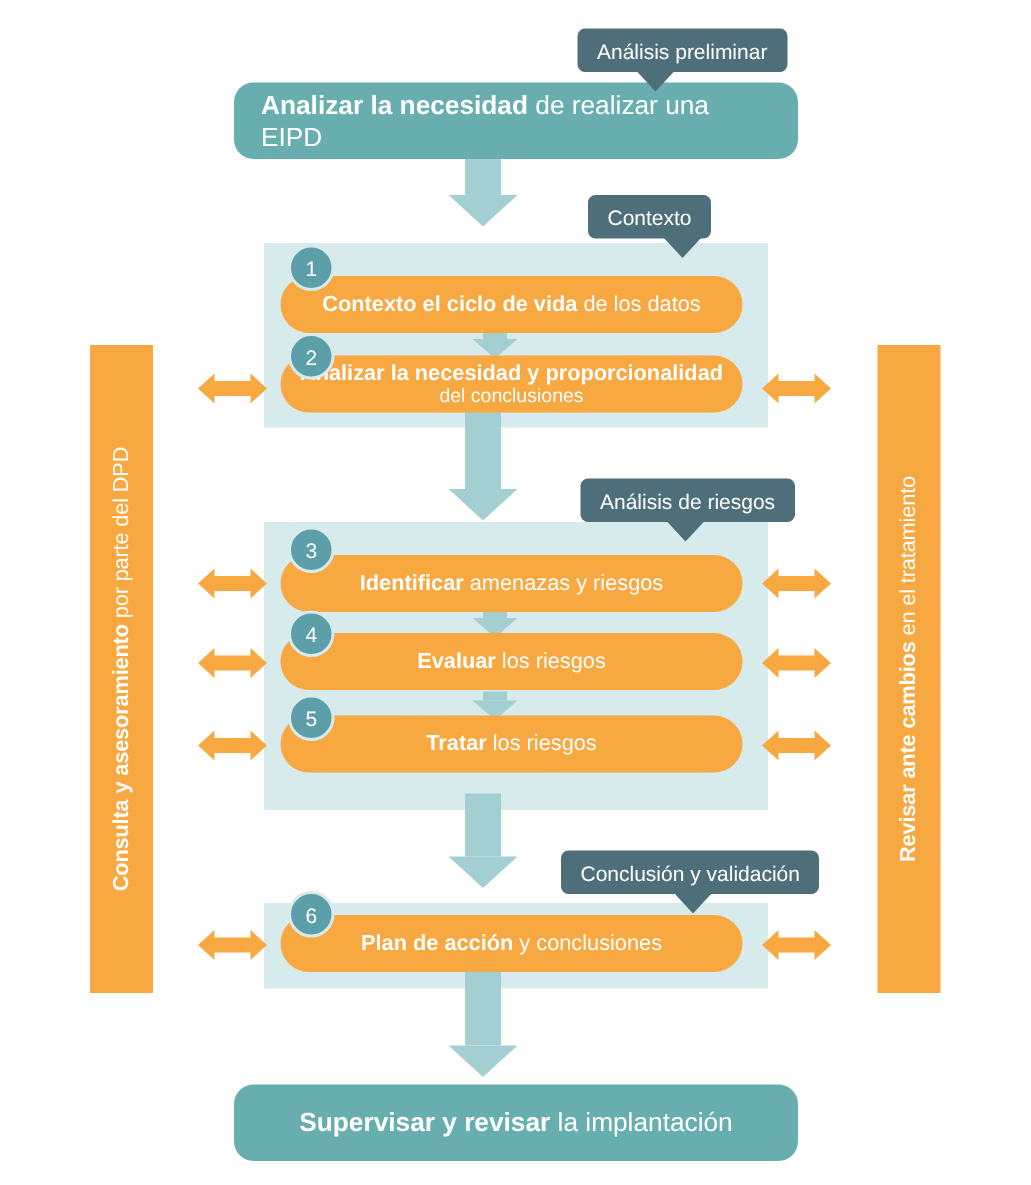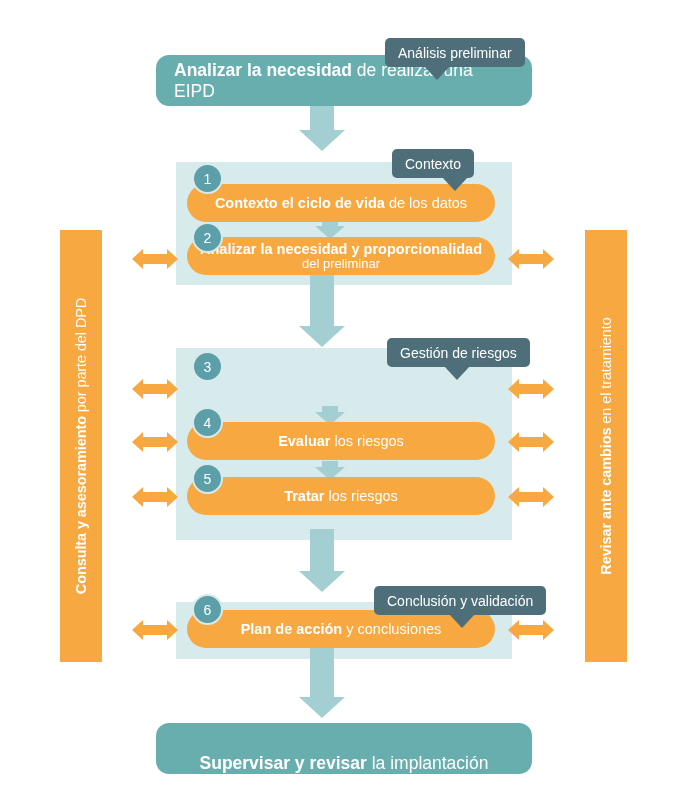--- a/index.html
+++ b/index.html
@@ -60,21 +60,21 @@
     align-items: center;
     justify-content: center;
     color: #ffffff;
     font-size: 17.5px;
     box-sizing: border-box;
     padding: 0 18px;
   }
   .pill-teal .b { font-weight: bold; }
   .pill-teal .l { font-weight: normal; }
   #box-analizar   { left: 156px; top: 55px;  width: 376px; height: 51px; }
-  #box-supervisar { left: 156px; top: 723px; width: 376px; height: 51px; align-items: flex-end; }
+  #box-supervisar { left: 156px; top: 723px; width: 376px; height: 51px; }
 
   
   .pill-orange {
     position: absolute;
     background: #f7a840;
     border-radius: 21px;
     display: flex;
     flex-direction: column;
     align-items: center;
     justify-content: center;
@@ -147,21 +147,20 @@
     border-radius: 5px;
     color: #ffffff;
     font-size: 14px;
     display: flex;
     align-items: center;
     justify-content: center;
     height: 29px;
     padding: 0 13px;
     box-sizing: border-box;
     white-space: nowrap;
-    margin-top: 19px;
   }
   .callout .beak {
     position: absolute;
     bottom: -13px;
     width: 0; height: 0;
     border-left: 13px solid transparent;
     border-right: 13px solid transparent;
     border-top: 14px solid #4e6e79;
   }
   #callout-preliminar { left: 385px; top: 19px;  }
@@ -289,21 +288,24 @@
 
   <div class="pill-teal" id="box-supervisar">
     <span><span class="b">Supervisar y revisar</span><span class="l"> la implantación</span></span>
   </div>
 
   <div class="pill-orange" id="step-1">
     <span class="line1"><span class="b">Contexto el ciclo de vida</span><span class="l"> de los datos</span></span>
   </div>
   <div class="pill-orange" id="step-2">
     <span class="line1"><span class="b">Analizar la necesidad y proporcionalidad</span><span class="l"></span></span>
-    <span class="line2">del preliminar</span>
+    <span class="line2">del conclusiones</span>
+  </div>
+  <div class="pill-orange" id="step-3">
+    <span class="line1"><span class="b">Identificar</span><span class="l"> amenazas y riesgos</span></span>
   </div>
   <div class="pill-orange" id="step-4">
     <span class="line1"><span class="b">Evaluar</span><span class="l"> los riesgos</span></span>
   </div>
   <div class="pill-orange" id="step-6">
     <span class="line1"><span class="b">Plan de acción</span><span class="l"> y conclusiones</span></span>
   </div>
   <div class="pill-orange" id="step-5">
     <span class="line1"><span class="b">Tratar</span><span class="l"> los riesgos</span></span>
   </div>
@@ -387,21 +389,21 @@
 
   <div class="callout" id="callout-preliminar">
     <span>Análisis preliminar</span>
     <span class="beak"></span>
   </div>
   <div class="callout" id="callout-contexto">
     <span>Contexto</span>
     <span class="beak"></span>
   </div>
   <div class="callout" id="callout-riesgos">
-    <span>Gestión de riesgos</span>
+    <span>Análisis de riesgos</span>
     <span class="beak"></span>
   </div>
   <div class="callout" id="callout-conclusion">
     <span>Conclusión y validación</span>
     <span class="beak"></span>
   </div>
 
 </div>
 
 </body></html>

